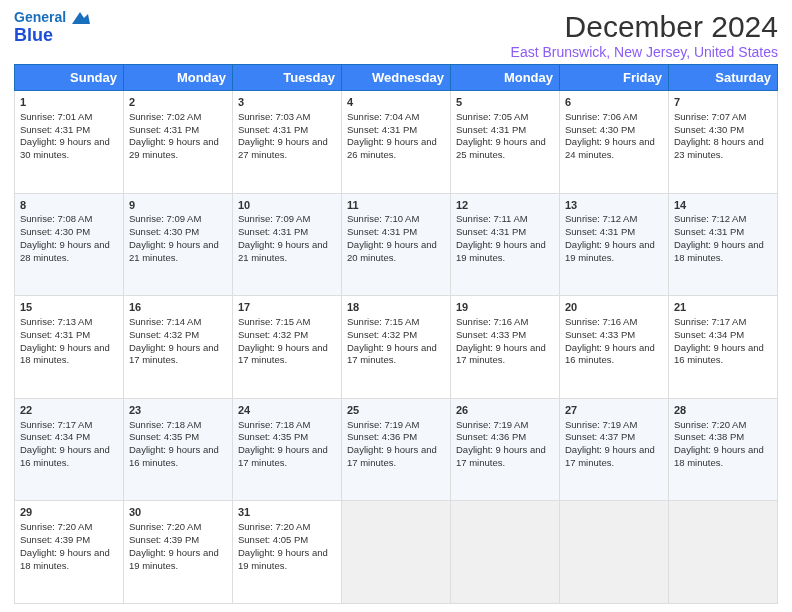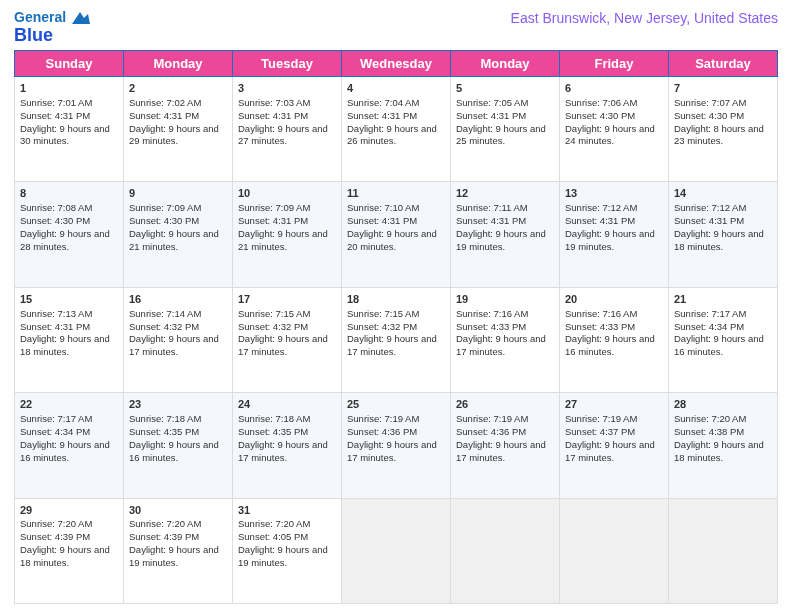--- a/index.html
+++ b/index.html
@@ -49,23 +49,23 @@
       font-size: 14px;
       color: #8b5cf6;
     }
     .calendar {
       flex: 1;
       border-collapse: collapse;
       width: 100%;
       table-layout: fixed;
     }
     .calendar th {
-      background: #ec4899;
+      background: #3b82f6;
       color: #fff;
-      text-align: center;
+      text-align: right;
       padding: 5px 6px;
       font-size: 13px;
       font-weight: bold;
       border: 1px solid #1a6fbd;
     }
     .calendar td {
       vertical-align: top;
       padding: 4px 5px;
       font-size: 9.5px;
       color: #333;
@@ -97,20 +97,21 @@
         <div class="logo-text">
           <span>General</span>
           <svg width="22" height="16" viewBox="0 0 22 16" style="vertical-align:middle;display:inline-block;">
             <polygon points="2,14 10,2 14,8 18,4 20,14" fill="#1a6fbd"></polygon>
           </svg>
         </div>
       </div>
       <div class="logo-text" style="color:#1d4ed8;font-size:18px;font-weight:bold;">Blue</div>
     </div>
     <div class="title-section">
+      <div class="main-title">December 2024</div>
       <div class="subtitle">East Brunswick, New Jersey, United States</div>
     </div>
   </div>
 
   <table class="calendar">
     <thead>
       <tr>
         <th>Sunday</th>
         <th>Monday</th>
         <th>Tuesday</th>

